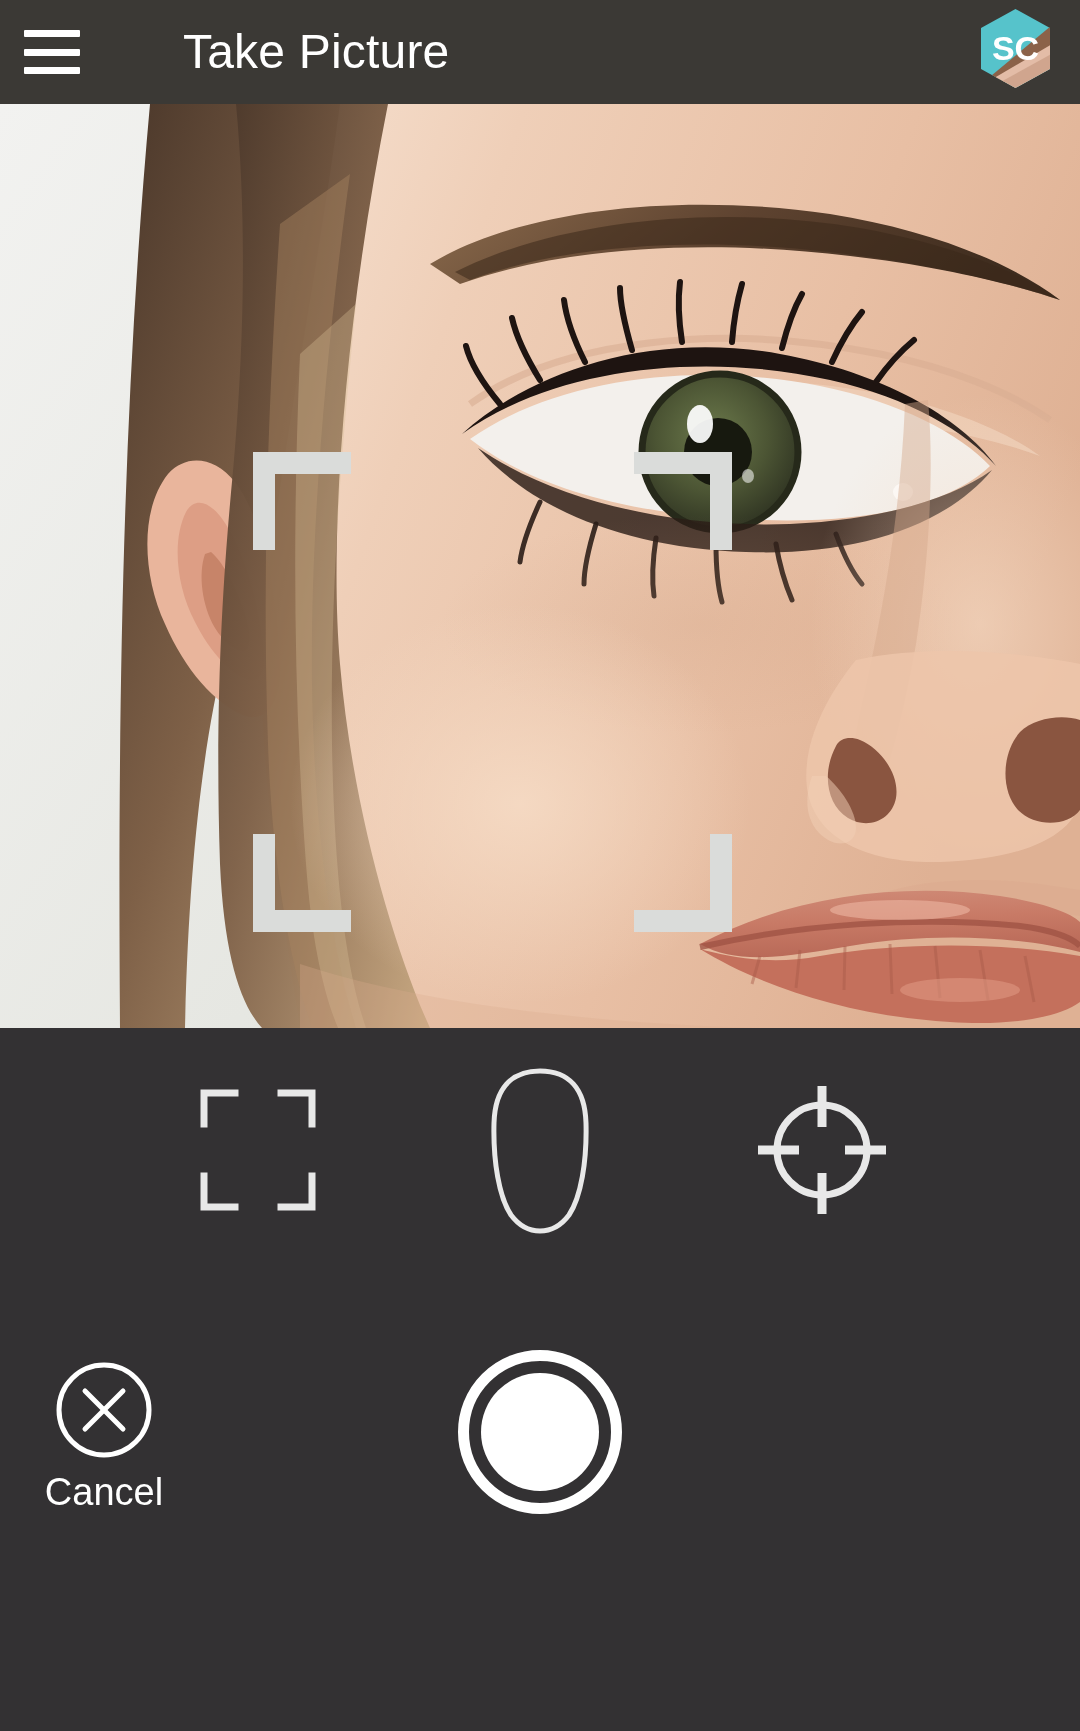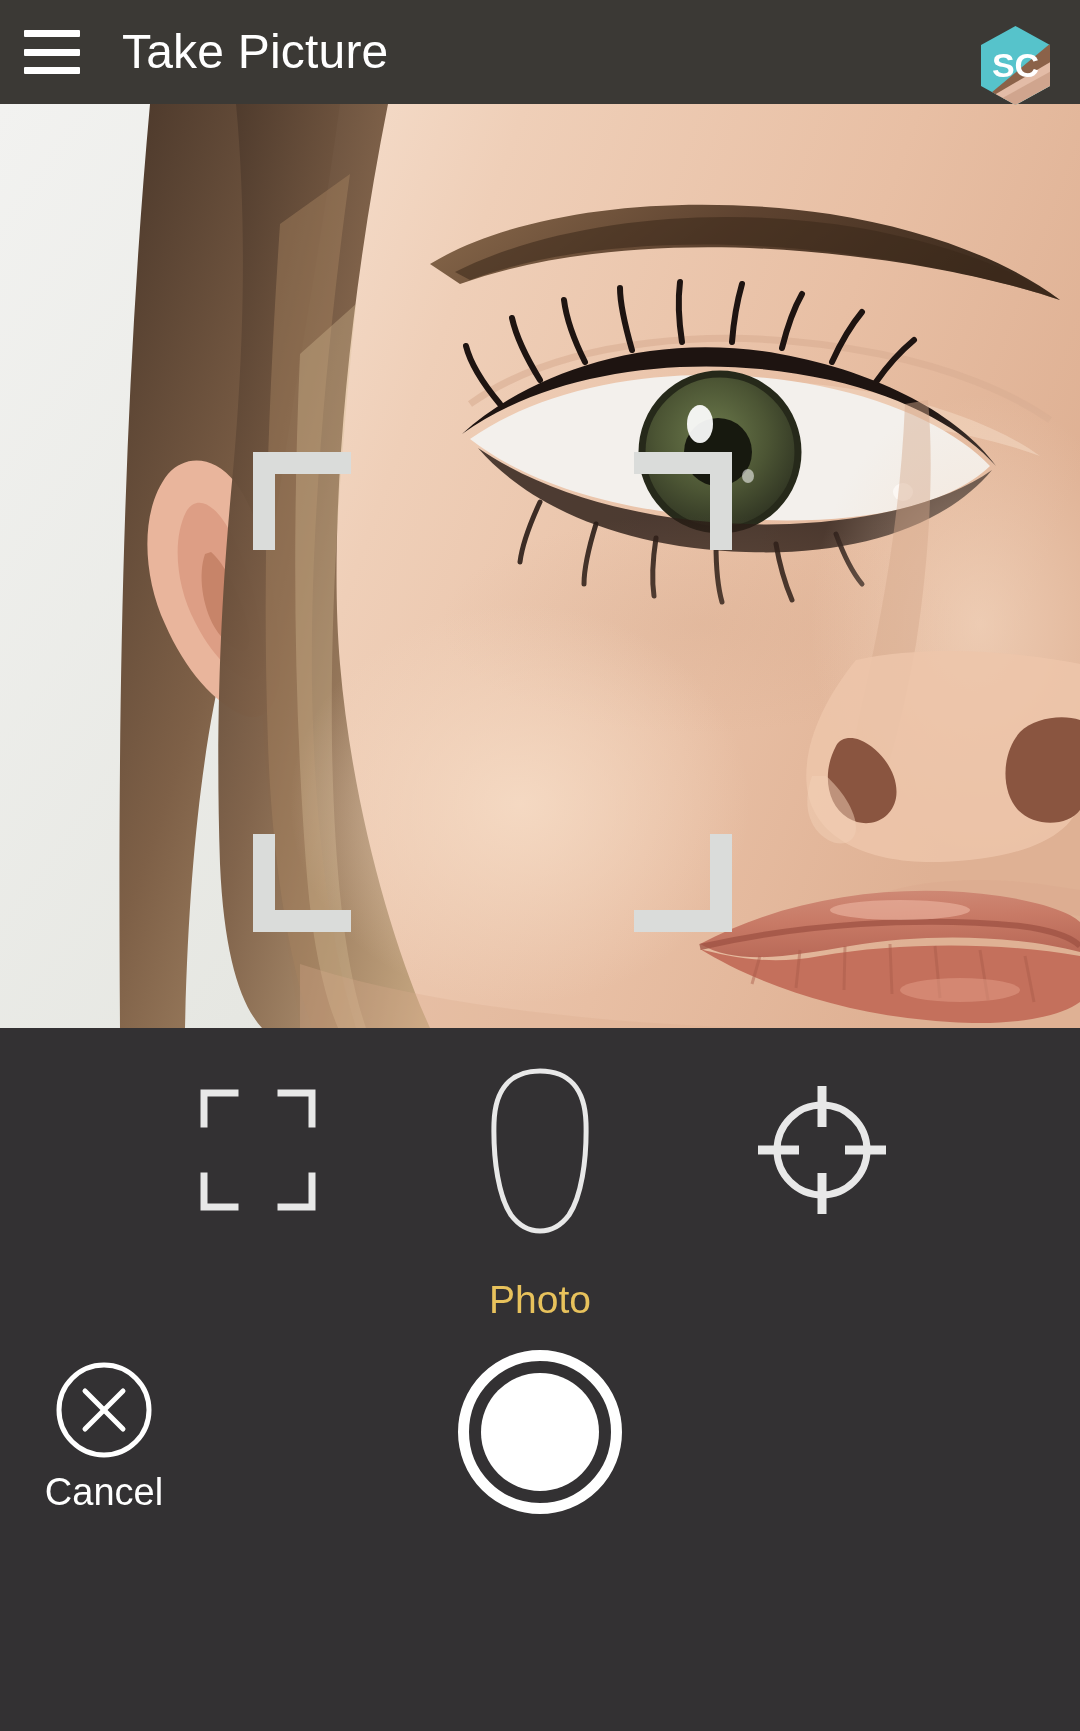--- a/index.html
+++ b/index.html
@@ -28,29 +28,29 @@
     width:56px; height:44px;
     margin-left:24px;
     display:flex; flex-direction:column; justify-content:space-between;
     cursor:pointer;
   }
   .hamburger span {
     display:block; width:100%; height:7px;
     background:#FFFFFF; border-radius:1px;
   }
   .appbar-title {
-    margin-left:42px;
+    margin-left:103px;
     color:#FFFFFF;
     font-size:48px;
     font-weight:400;
     letter-spacing:0.2px;
     line-height:1;
   }
   .app-logo {
-    position:absolute; right:23px; top:24px;
+    position:absolute; right:23px; top:7px;
     width:83px; height:83px;
     display:flex; justify-content:center;
   }
 
   
   .preview {
     position:absolute; left:0; top:104px;
     width:1080px; height:924px;
     overflow:hidden;
     background:#EDEDEB;
@@ -390,21 +390,20 @@
             <path d="M68,4 L68,45"></path>
             <path d="M68,91 L68,132"></path>
             <path d="M4,68 L45,68"></path>
             <path d="M91,68 L132,68"></path>
           </g>
         </svg>
       </div>
 
     </div>
 
-    <div class="mode-label">Photo</div>
 
     <div class="action-row">
 
       <div class="action action-cancel">
         <svg width="100" height="100" viewBox="0 0 100 100" aria-hidden="true">
           <circle cx="50" cy="50" r="45" fill="none" stroke="#FFFFFF" stroke-width="5"></circle>
           <g stroke="#FFFFFF" stroke-width="5" stroke-linecap="round">
             <path d="M31,31 L69,69"></path>
             <path d="M69,31 L31,69"></path>
           </g>

